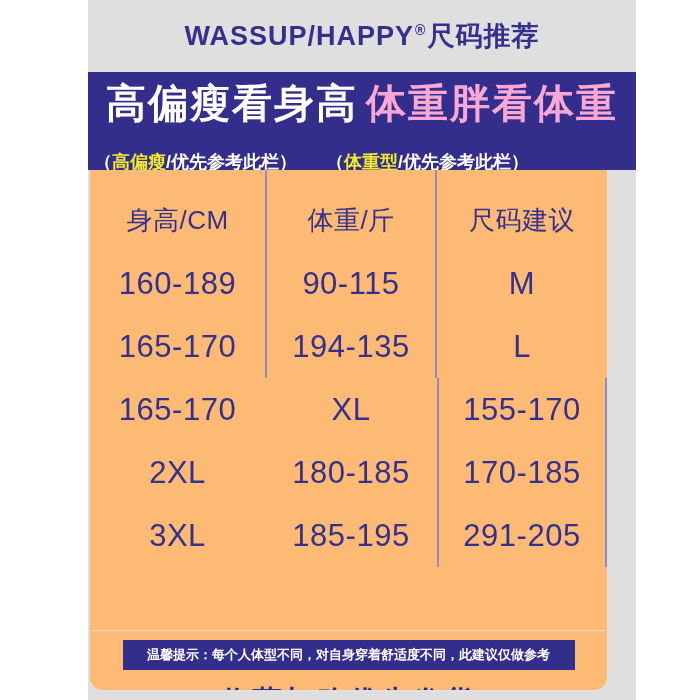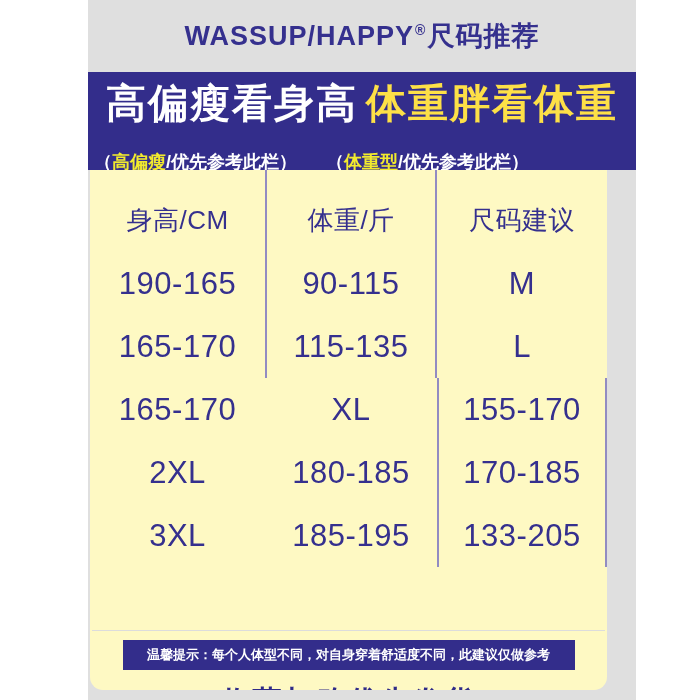--- a/index.html
+++ b/index.html
@@ -47,34 +47,34 @@
   }
   .banner-line1{
     text-align:center;
     font-size:40px;
     font-weight:900;
     letter-spacing:2px;
     line-height:1.1;
     white-space:nowrap;
   }
   .banner-line1 .white{color:#ffffff;}
-  .banner-line1 .orange{color:#fde047;margin-left:8px;}
+  .banner-line1 .orange{color:#f9a8d4;margin-left:8px;}
   .banner-line2{
     margin-top:25px;
     padding-left:6px;
     font-size:18px;
     font-weight:700;
     color:#ffffff;
     white-space:nowrap;
   }
   .banner-line2 .yellow{color:#F2EA2E;}
   .banner-line2 .note2{margin-left:24px;}
   
   .card{
-    background:#fef9c3;
+    background:#fdba74;
     margin:0 5px 0 2px;
     width:517px;
     height:520px;
     border-radius:0 0 13px 13px;
     box-sizing:border-box;
     overflow:hidden;
   }
   .size-grid{
     display:grid;
     grid-template-columns:175px 172px 170px;
@@ -144,40 +144,40 @@
       <span class="note note2"><span>（</span><span class="yellow">体重型</span><span>/优先参考此栏</span><span>）</span></span>
     </div>
   </div>
 
   <div class="card">
     <div class="size-grid">
       <div class="cell hdr c0">身高/CM</div>
       <div class="cell hdr c1">体重/斤</div>
       <div class="cell hdr c2">尺码建议</div>
 
-      <div class="cell c0">190-165</div>
+      <div class="cell c0">160-189</div>
       <div class="cell c1">90-115</div>
       <div class="cell c2">M</div>
 
       <div class="cell c0">165-170</div>
-      <div class="cell c1">115-135</div>
+      <div class="cell c1">194-135</div>
       <div class="cell c2">L</div>
 
       <div class="cell c0">165-170</div>
       <div class="cell c2">XL</div>
 
       <div class="cell c1">155-170</div>
       <div class="cell c2">2XL</div>
 
       <div class="cell c0">180-185</div>
       <div class="cell c1">170-185</div>
       <div class="cell c2">3XL</div>
 
       <div class="cell c0">185-195</div>
-      <div class="cell c1">133-205</div>
+      <div class="cell c1">291-205</div>
     </div>
 
     <div class="table-bottom-line"></div>
 
     <div class="tip-bar">
       <span>温馨提示：每个人体型不同，对自身穿着舒适度不同，此建议仅做参考</span>
     </div>
 
     <div class="cta">收藏加购优先发货</div>
   </div>

